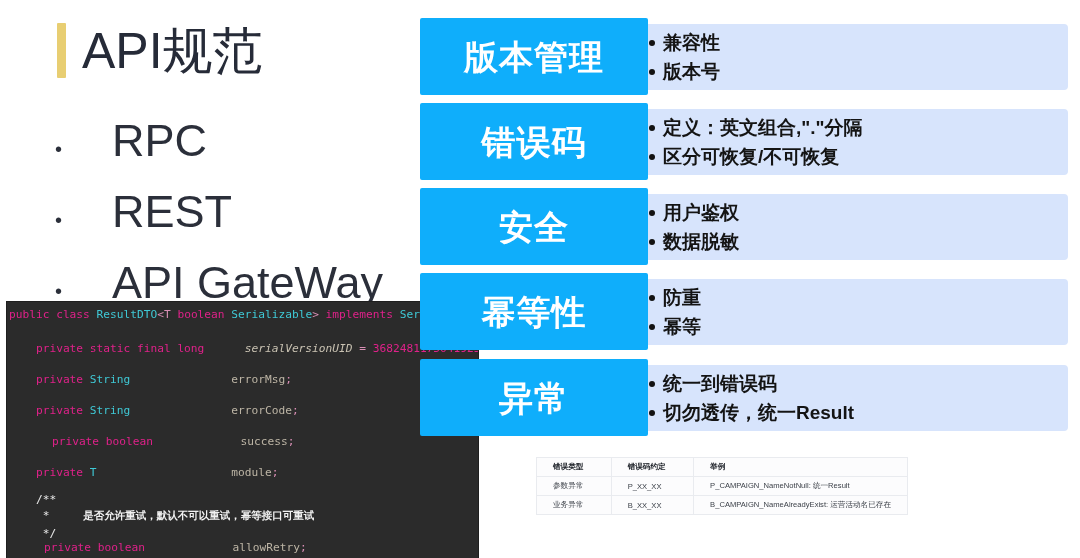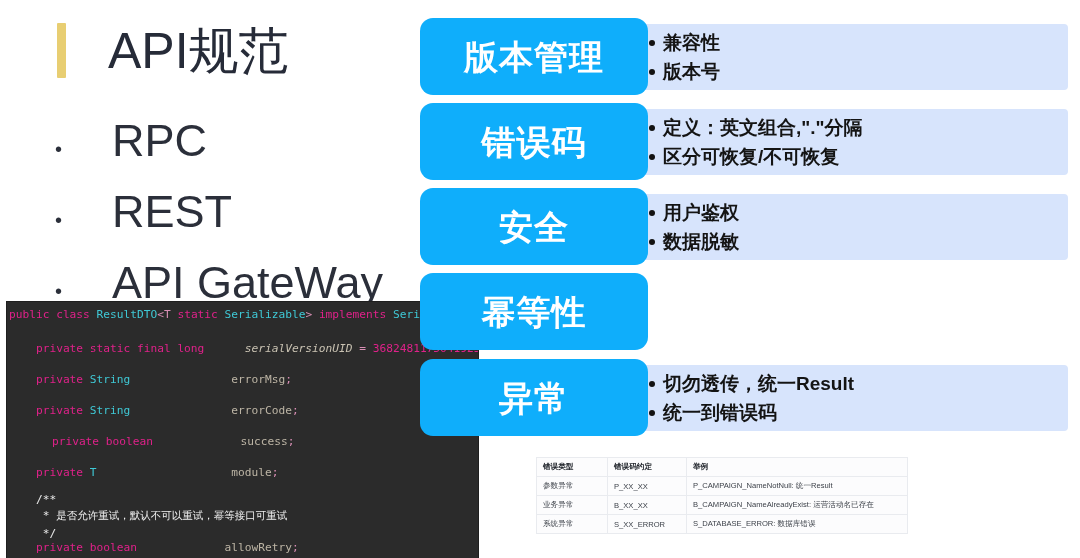--- a/index.html
+++ b/index.html
@@ -9,21 +9,21 @@
     font-family:"Liberation Sans","DejaVu Sans",sans-serif;
     overflow:hidden;position:relative;
   }
   .slide{position:absolute;inset:0;background:#fff;}
 
   
   .left-col{position:absolute;left:0;top:0;width:420px;height:558px;}
   .title-row{position:absolute;left:57px;top:23px;display:flex;align-items:center;}
   .accent-bar{width:9px;height:55px;background:#E8CE72;border-radius:1px;flex:0 0 auto;}
   .page-title{
-    margin-left:42px;font-size:50px;line-height:1;color:#262B38;
+    margin-left:16px;font-size:50px;line-height:1;color:#262B38;
     font-weight:400;letter-spacing:0px;white-space:nowrap;
   }
   .bullets{position:absolute;left:55px;top:118px;width:350px;}
   .bullet{display:flex;align-items:baseline;height:71px;}
   .bullet .dot{
     width:20px;flex:0 0 auto;color:#2B2F3A;font-size:20px;line-height:1;
     text-align:left;
   }
   .bullet .btxt{
     margin-left:37px;font-size:45px;color:#2B2F3A;line-height:1;white-space:nowrap;
@@ -39,28 +39,28 @@
     box-shadow:0 0 0 1px #1f1f1f;
   }
   .code-line{position:absolute;white-space:pre;}
   .kw{color:#E0218A;}
   .cls{color:#3FC9D6;}
   .id{color:#BDB5A5;}
   .num{color:#E0218A;}
   .pun{color:#D98FB5;}
   .ital{font-style:italic;color:#C9C2B2;}
   .cmt{color:#EDEDED;}
-  .cmtcn{color:#F2F2F2;font-family:"DejaVu Sans","Liberation Sans",sans-serif;font-size:10.5px;font-weight:normal;}
+  .cmtcn{color:#F2F2F2;font-family:"DejaVu Sans","Liberation Sans",sans-serif;font-size:10.5px;font-weight:bold;margin-left:27px;}
 
   
   .right-col{position:absolute;left:420px;top:0;width:660px;height:558px;}
   .row{position:absolute;left:0;width:650px;height:77px;}
   .row .chip{
     position:absolute;left:0;top:0;width:228px;height:77px;
-    background:#0FAEFB;border-radius:13px;
+    background:#0FAEFB;border-radius:2px;
     display:flex;align-items:center;justify-content:center;
     z-index:2;
   }
   .row .chip span{
     color:#ffffff;font-size:34px;font-weight:bold;letter-spacing:1px;
     line-height:1;white-space:nowrap;
   }
   .row .panel{
     position:absolute;left:212px;top:6px;width:436px;height:66px;
     background:#D7E4FC;border-radius:4px;
@@ -78,21 +78,21 @@
   }
 
   
   .errtable{
     position:absolute;left:536px;top:457px;width:372px;
     border-collapse:collapse;background:#FCFCFD;
     font-size:7.6px;color:#3A3F47;
     border:1px solid #E6E8EC;
   }
   .errtable td,.errtable th{
-    border:1px solid #E9EBEF;padding:4px 6px;text-align:left;
+    border:1px solid #E9EBEF;padding:4px 16px;text-align:left;
     white-space:nowrap;font-weight:normal;
   }
   .errtable thead th{font-weight:bold;color:#22262D;background:#FCFCFD;}
   .errtable .c0{width:58px;}
   .errtable .c1{width:66px;}
 </style>
 </head>
 <body>
 
 <div class="slide">
@@ -113,30 +113,30 @@
         <span class="dot">•</span>
         <span class="btxt">REST</span>
       </div>
       <div class="bullet">
         <span class="dot">•</span>
         <span class="btxt">API GateWay</span>
       </div>
     </div>
 
     <div class="code-block" id="code-block">
-        <div class="code-line" style="top: 7px; left: 2px;"><span class="kw">public class </span><span class="cls">ResultDTO</span><span class="pun">&lt;T </span><span class="kw">static </span><span class="cls">Serializable</span><span class="pun">&gt; </span><span class="kw">implements </span><span class="cls">Serializable </span></div>
+        <div class="code-line" style="top: 7px; left: 2px;"><span class="kw">public class </span><span class="cls">ResultDTO</span><span class="pun">&lt;T </span><span class="kw">boolean </span><span class="cls">Serializable</span><span class="pun">&gt; </span><span class="kw">implements </span><span class="cls">Serializable </span></div>
         <div class="code-line" style="top: 41px; left: 2px;"><span class="kw">    private static final long</span><span class="ital">      serialVersionUID </span><span class="pun">= </span><span class="num">3682481175041925854L</span></div>
         <div class="code-line" style="top: 72px; left: 2px;"><span class="kw">    private </span><span class="cls">String</span><span class="id">               errorMsg</span><span class="pun">;</span></div>
         <div class="code-line" style="top: 103px; left: 2px;"><span class="kw">    private </span><span class="cls">String</span><span class="id">               errorCode</span><span class="pun">;</span></div>
         <div class="code-line" style="top: 134px; left: 18px;"><span class="kw">    private boolean</span><span class="id">             success</span><span class="pun">;</span></div>
         <div class="code-line" style="top: 165px; left: 2px;"><span class="kw">    private </span><span class="cls">T</span><span class="id">                    module</span><span class="pun">;</span></div>
         <div class="code-line" style="top: 192px; left: 2px;"><span class="cmt">    /**</span></div>
         <div class="code-line" style="top: 208px; left: 2px;"><span class="cmt">     * </span><span class="cmtcn">是否允许重试，默认不可以重试，幂等接口可重试</span></div>
         <div class="code-line" style="top: 226px; left: 2px;"><span class="cmt">     */</span></div>
-        <div class="code-line" style="top: 240px; left: 2px;"><span class="kw">    private boolean</span><span class="id">             allowRetry</span><span class="pun">;</span></div>
+        <div class="code-line" style="top: 240px; left: 10px;"><span class="kw">    private boolean</span><span class="id">             allowRetry</span><span class="pun">;</span></div>
       </div>
   </div>
 
   <div class="right-col">
 
     <div class="row" style="top:18px;">
       <div class="chip">
         <span>版本管理</span>
       </div>
       <div class="panel">
@@ -168,30 +168,36 @@
           <li>用户鉴权</li>
           <li>数据脱敏</li>
         </ul>
       </div>
     </div>
 
     <div class="row" style="top:273px;">
       <div class="chip">
         <span>幂等性</span>
       </div>
+      <div class="panel">
+        <ul>
+          <li>防重</li>
+          <li>幂等</li>
+        </ul>
+      </div>
     </div>
 
     <div class="row" style="top:359px;">
       <div class="chip">
         <span>异常</span>
       </div>
       <div class="panel">
         <ul>
+          <li>统一到错误码</li>
           <li>切勿透传，统一Result</li>
-          <li>统一到错误码</li>
         </ul>
       </div>
     </div>
 
   </div>
 
   <table class="errtable">
     <thead>
       <tr>
         <th class="c0">错误类型</th>
@@ -203,21 +209,16 @@
       <tr>
         <td>参数异常</td>
         <td>P_XX_XX</td>
         <td>P_CAMPAIGN_NameNotNull: 统一Result</td>
       </tr>
       <tr>
         <td>业务异常</td>
         <td>B_XX_XX</td>
         <td>B_CAMPAIGN_NameAlreadyExist: 运营活动名已存在</td>
       </tr>
-      <tr>
-        <td>系统异常</td>
-        <td>S_XX_ERROR</td>
-        <td>S_DATABASE_ERROR: 数据库错误</td>
-      </tr>
     </tbody>
   </table>
 
 </div>
 
 </body></html>

